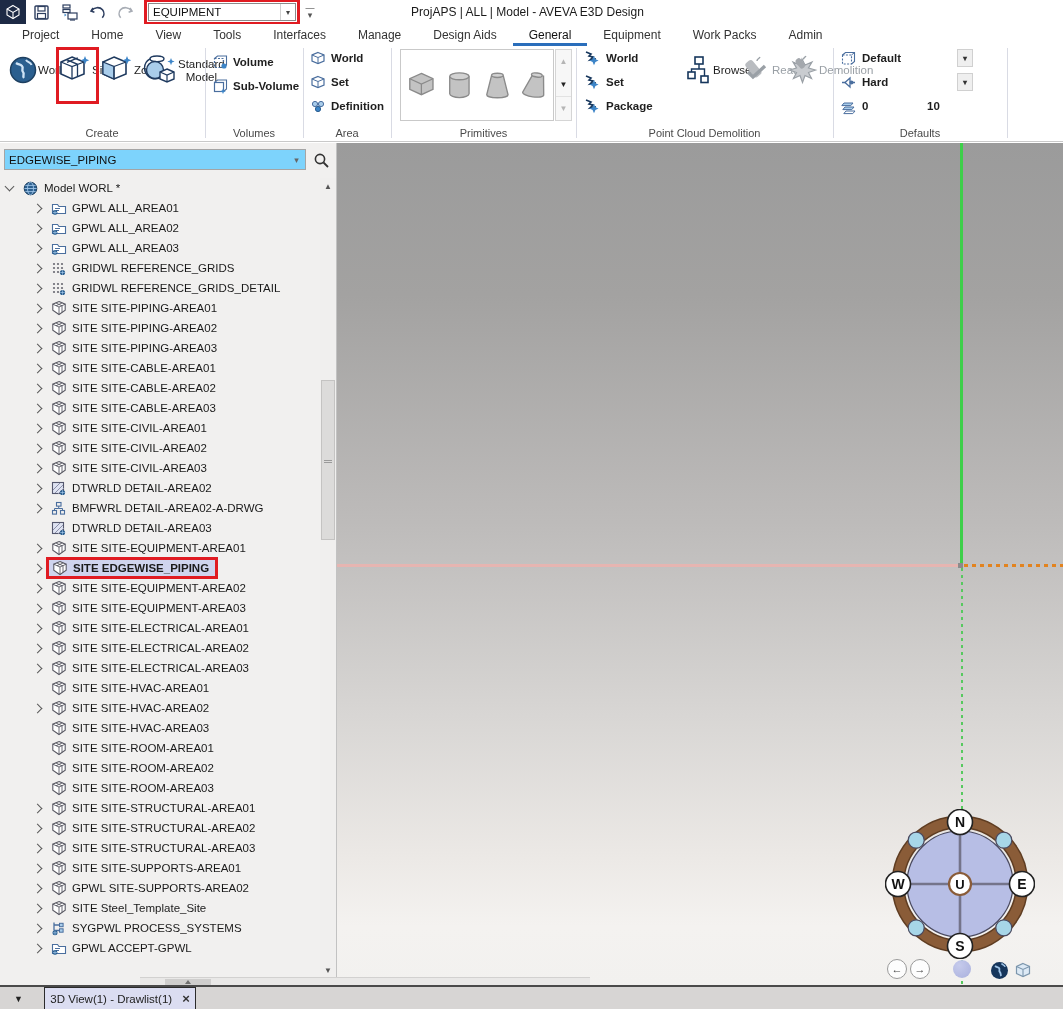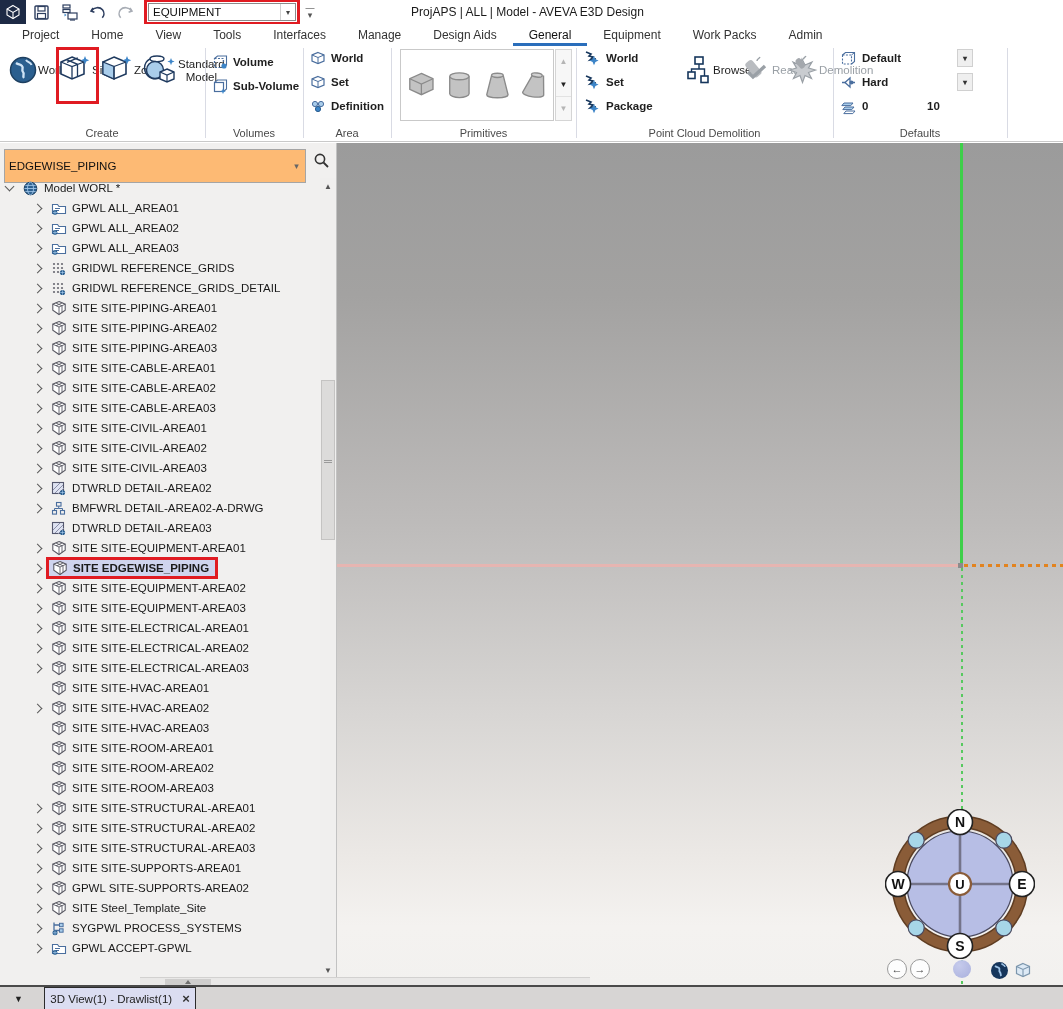--- a/index.html
+++ b/index.html
@@ -38,21 +38,21 @@
   .site-hl { position:absolute; left:56px; top:1px; width:43px; height:57px; border:3px solid var(--hl-red); pointer-events:none; }
 
   .gallery { position:absolute; left:8px; top:3px; width:154px; height:72px; background:#fff; border:1px solid #c9c9c9; display:flex; align-items:center; gap:2px; padding-left:3px; }
   .galscroll { position:absolute; left:163px; top:3px; width:17px; height:72px; border:1px solid #d5d5d5; background:#f7f7f7; display:flex; flex-direction:column; }
   .galscroll div { flex:1; display:flex; align-items:center; justify-content:center; font-size:8px; }
 
   .ddbtn { width:16px; height:18px; background:#efefef; border:1px solid #d0d0d0; display:flex; align-items:center; justify-content:center; font-size:8px; color:#333; }
 
   
   .leftpanel { position:absolute; left:0; top:143px; width:337px; height:842px; background:#f1f0ef; border-right:1px solid #c2c2c2; }
-  .search-combo { position:absolute; left:4px; top:6px; width:302px; height:34px; background:#fdba74; border:1px solid #a5a5a5; display:flex; align-items:center; }
+  .search-combo { position:absolute; left:4px; top:6px; width:302px; height:21px; background:#7dd3fc; border:1px solid #a5a5a5; display:flex; align-items:center; }
   .search-combo .val { flex:1; padding-left:4px; font-size:11.5px; color:#111; }
   .search-combo .drop { width:17px; text-align:center; color:#666; font-size:9px; }
   .search-btn { position:absolute; left:309px; top:6px; width:24px; height:22px; display:flex; align-items:center; justify-content:center; }
 
   .tree { position:absolute; left:0; top:35px; width:320px; height:800px; overflow:hidden; }
   .trow { position:relative; height:20px; display:flex; align-items:center; font-size:11.5px; color:#1a1a1a; white-space:nowrap; }
   .trow .chev { width:7px; height:7px; border-right:1.6px solid #5a5a5a; border-bottom:1.6px solid #5a5a5a; transform:rotate(-45deg); margin:0 9px 0 6px; flex:0 0 auto; }
   .trow .chev.open { transform:rotate(45deg); margin-top:-3px; }
   .trow .chev.none { border:none; }
   .trow.child { padding-left:28px; }

